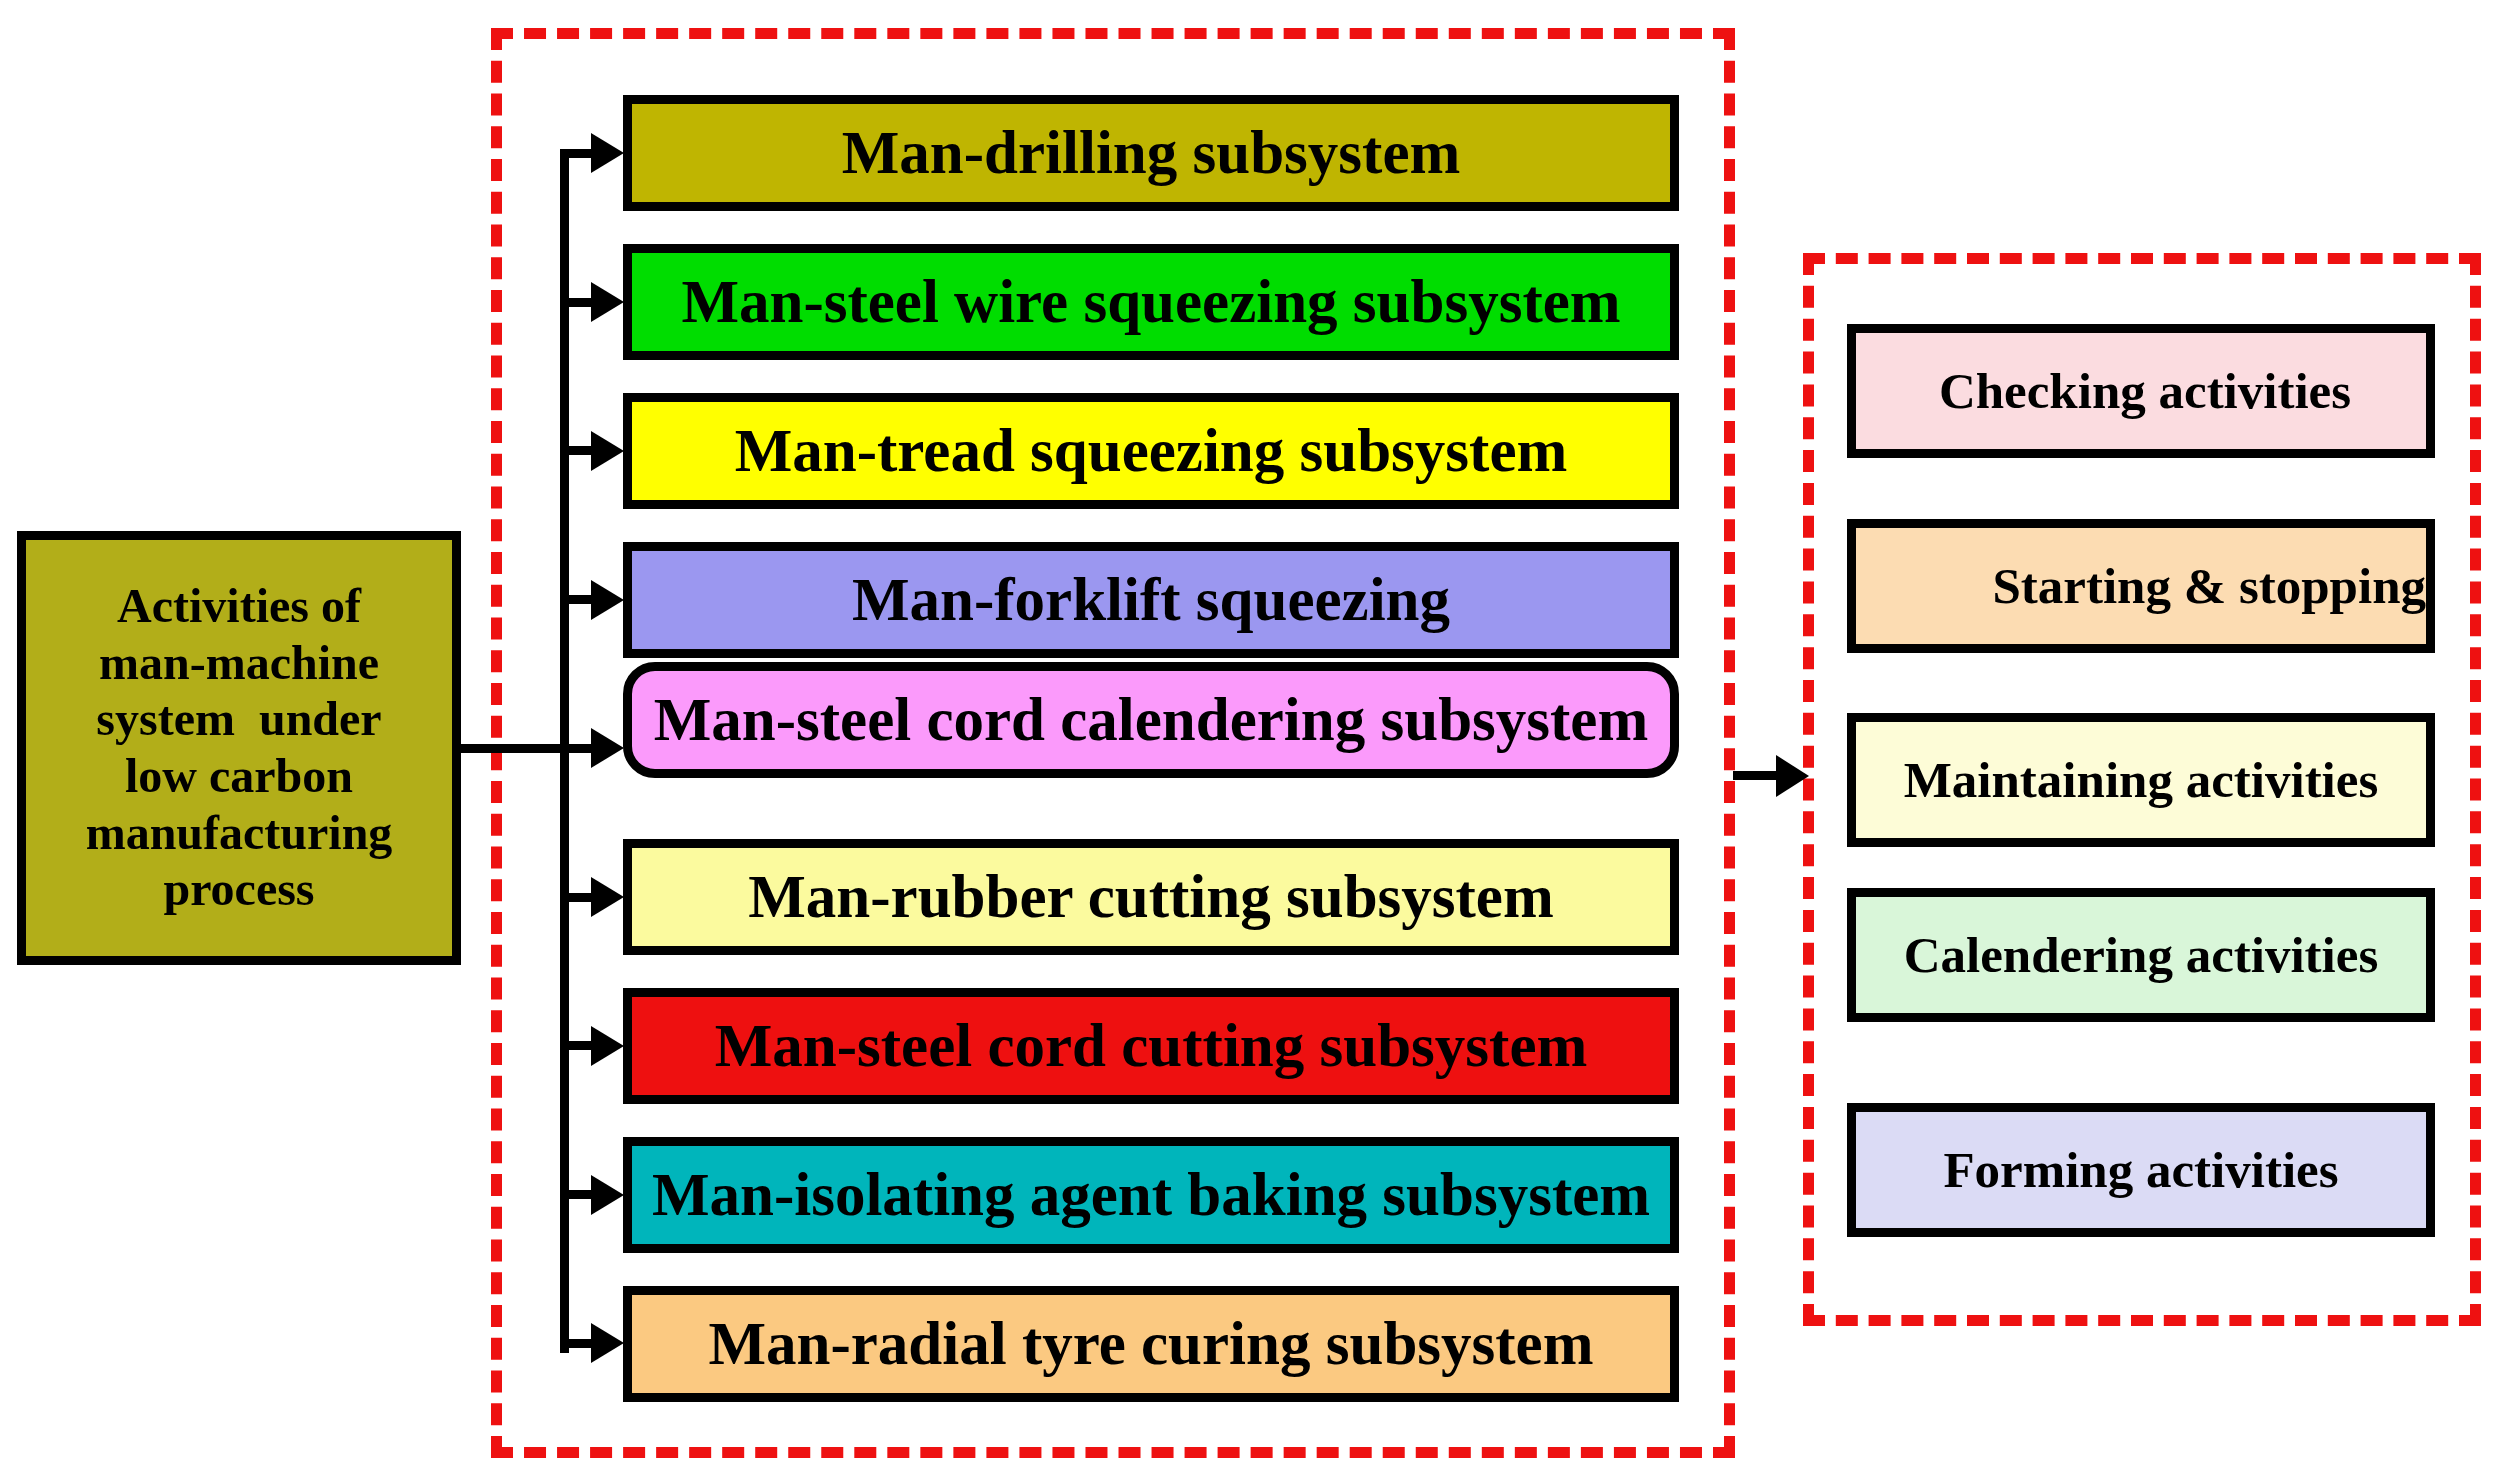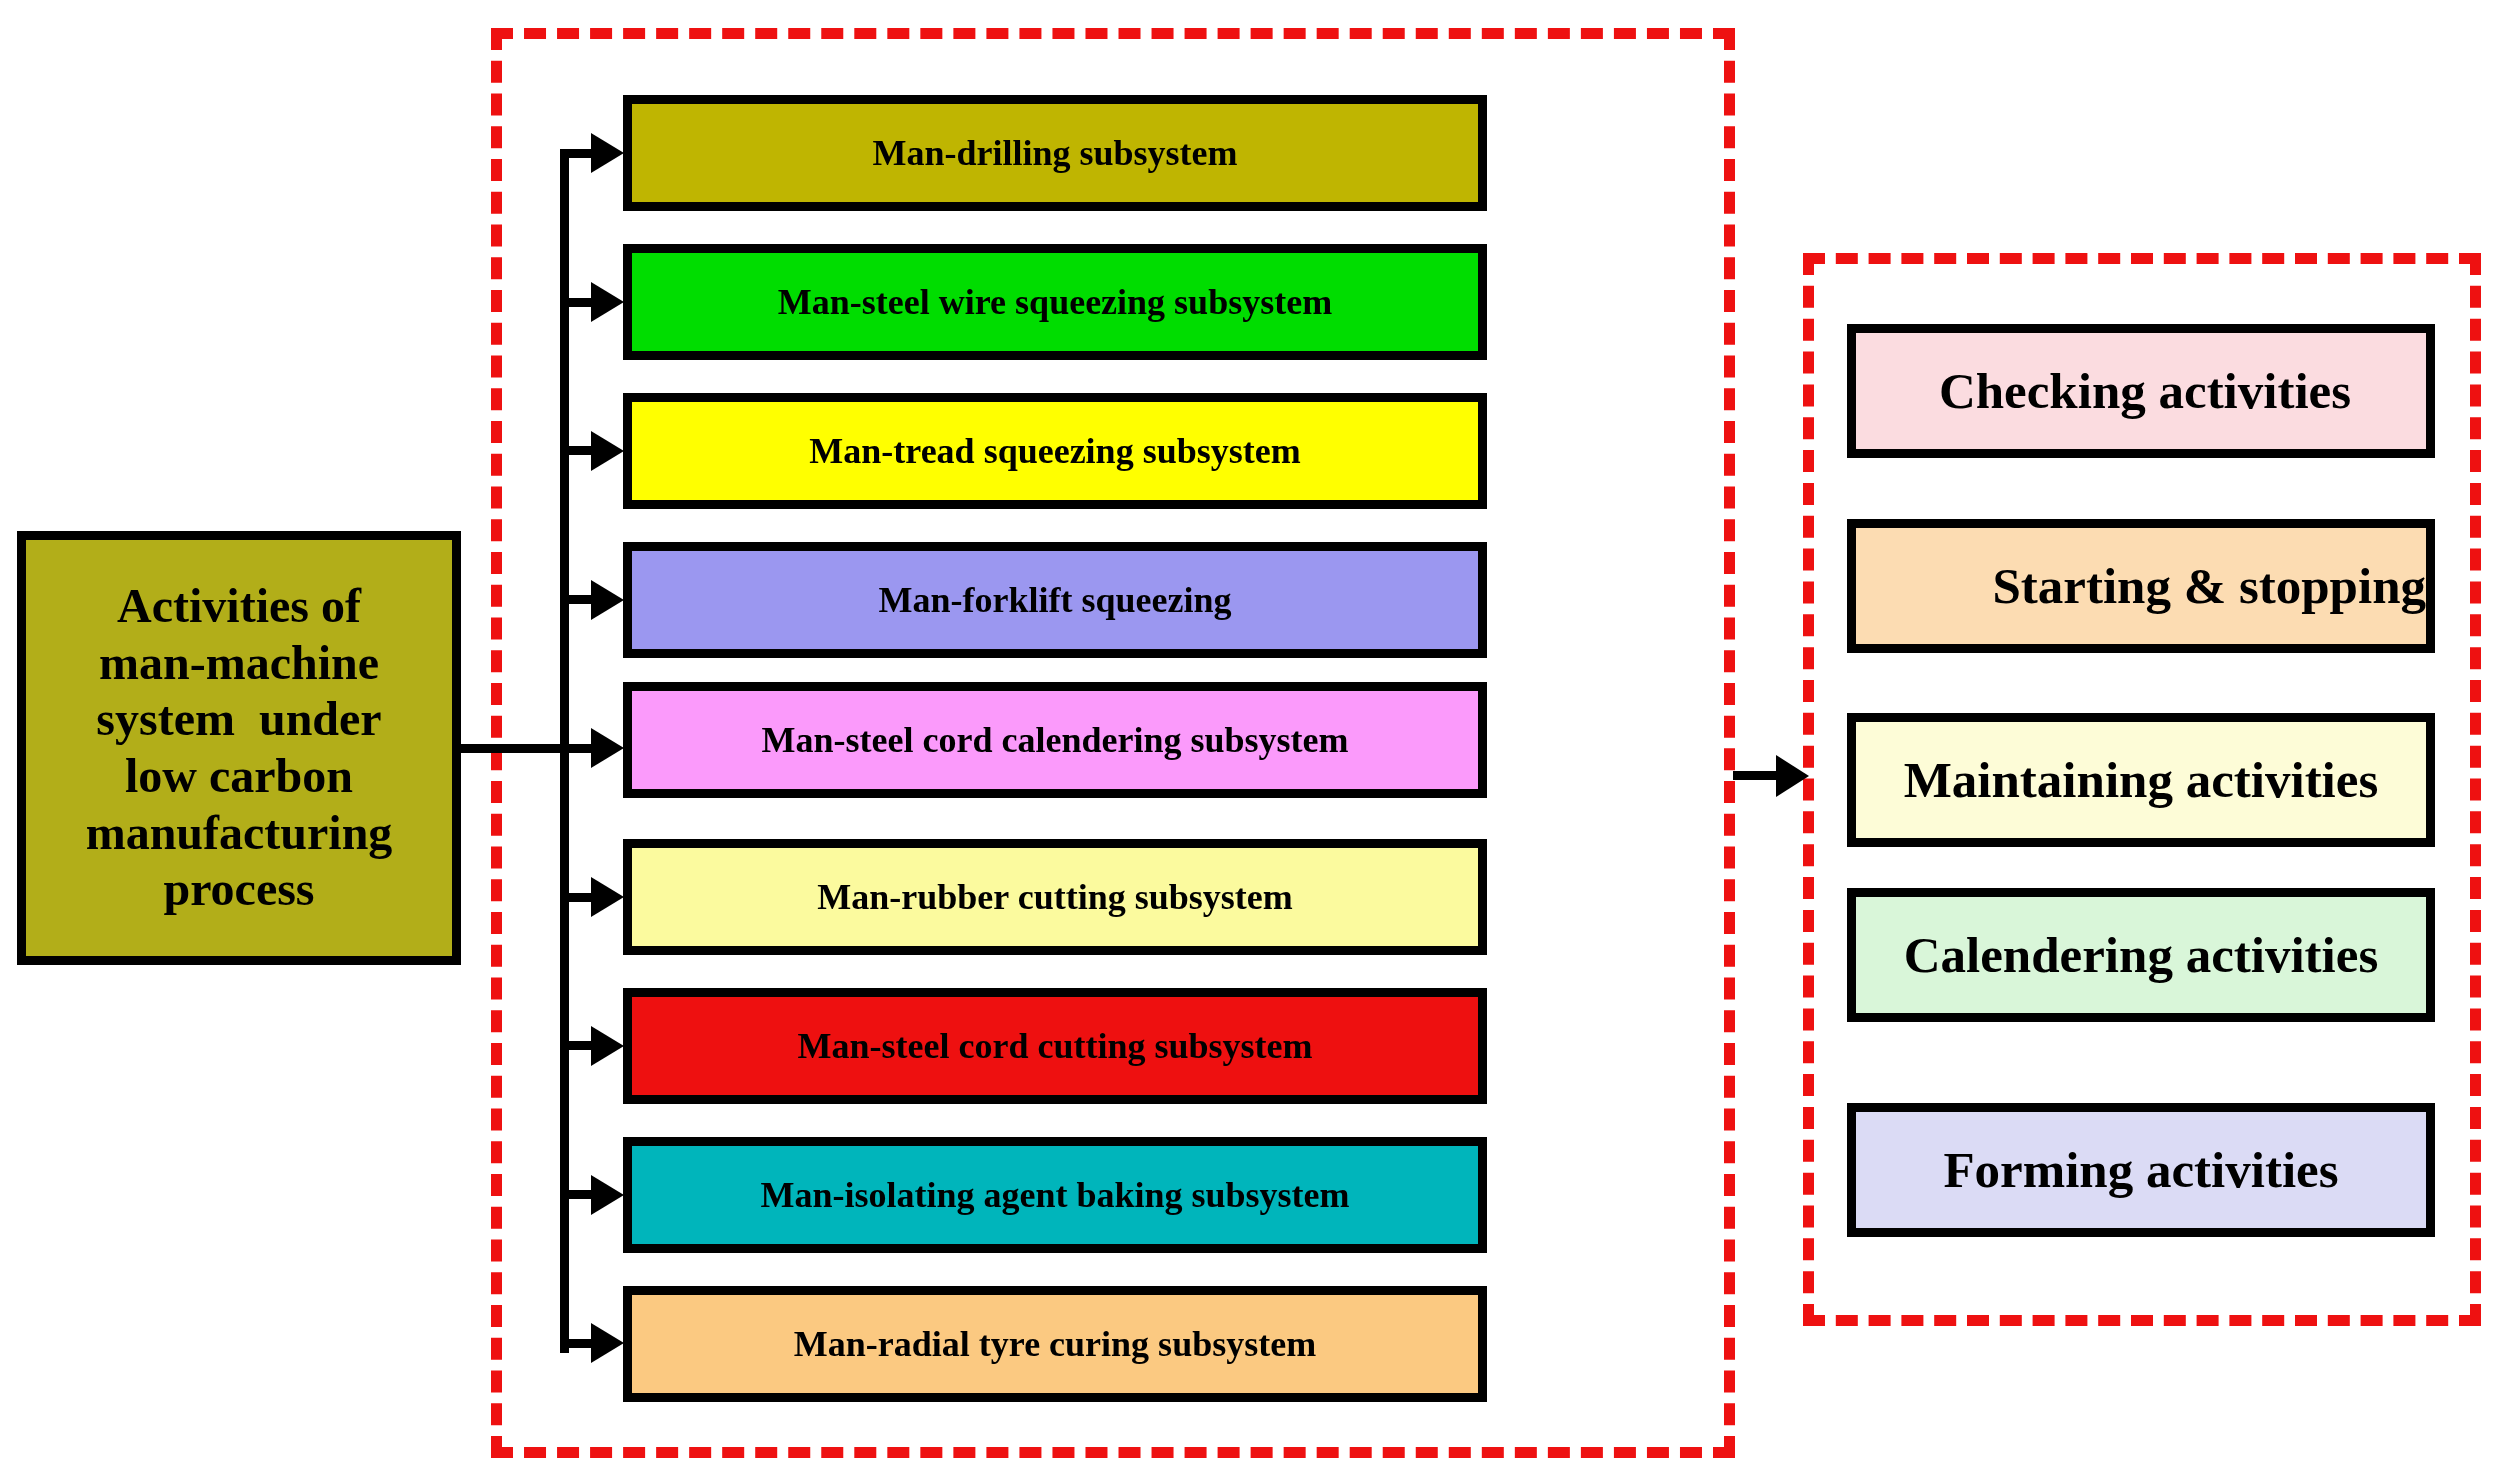--- a/index.html
+++ b/index.html
@@ -35,22 +35,22 @@
     justify-content: center;
     text-align: center;
   }
   .title-box {
     left: 17px; top: 531px; width: 444px; height: 434px;
     font-size: 48px;
     line-height: 1.18;
     white-space: pre-wrap;
   }
   .mid-box {
-    left: 623px; width: 864px; height: 116px;
-    font-size: 36px;
+    left: 623px; width: 1056px; height: 116px;
+    font-size: 61px;
   }
   .act-box {
     left: 1847px; width: 588px; height: 134px;
     font-size: 51px;
   }
 
   .hline, .vline {
     position: absolute;
     background: #000000;
   }
@@ -119,21 +119,21 @@
   </div>
   <div class="node mid-box" style="top: 244px; background-color: rgb(0, 221, 0);">
     <span>Man-steel wire squeezing subsystem</span>
   </div>
   <div class="node mid-box" style="top: 393px; background-color: rgb(255, 255, 0);">
     <span>Man-tread squeezing subsystem</span>
   </div>
   <div class="node mid-box" style="top: 542px; background-color: rgb(155, 151, 240);">
     <span>Man-forklift squeezing</span>
   </div>
-  <div class="node mid-box" style="top: 682px; background-color: rgb(251, 154, 251);">
+  <div class="node mid-box" style="top: 662px; background-color: rgb(251, 154, 251); border-radius: 32px;">
     <span>Man-steel cord calendering subsystem</span>
   </div>
   <div class="node mid-box" style="top: 839px; background-color: rgb(251, 250, 158);">
     <span>Man-rubber cutting subsystem</span>
   </div>
   <div class="node mid-box" style="top: 1137px; background-color: rgb(0, 181, 187);">
     <span>Man-isolating agent baking subsystem</span>
   </div>
   <div class="node mid-box" style="top: 988px; background-color: rgb(238, 16, 16);">
     <span>Man-steel cord cutting subsystem</span>

